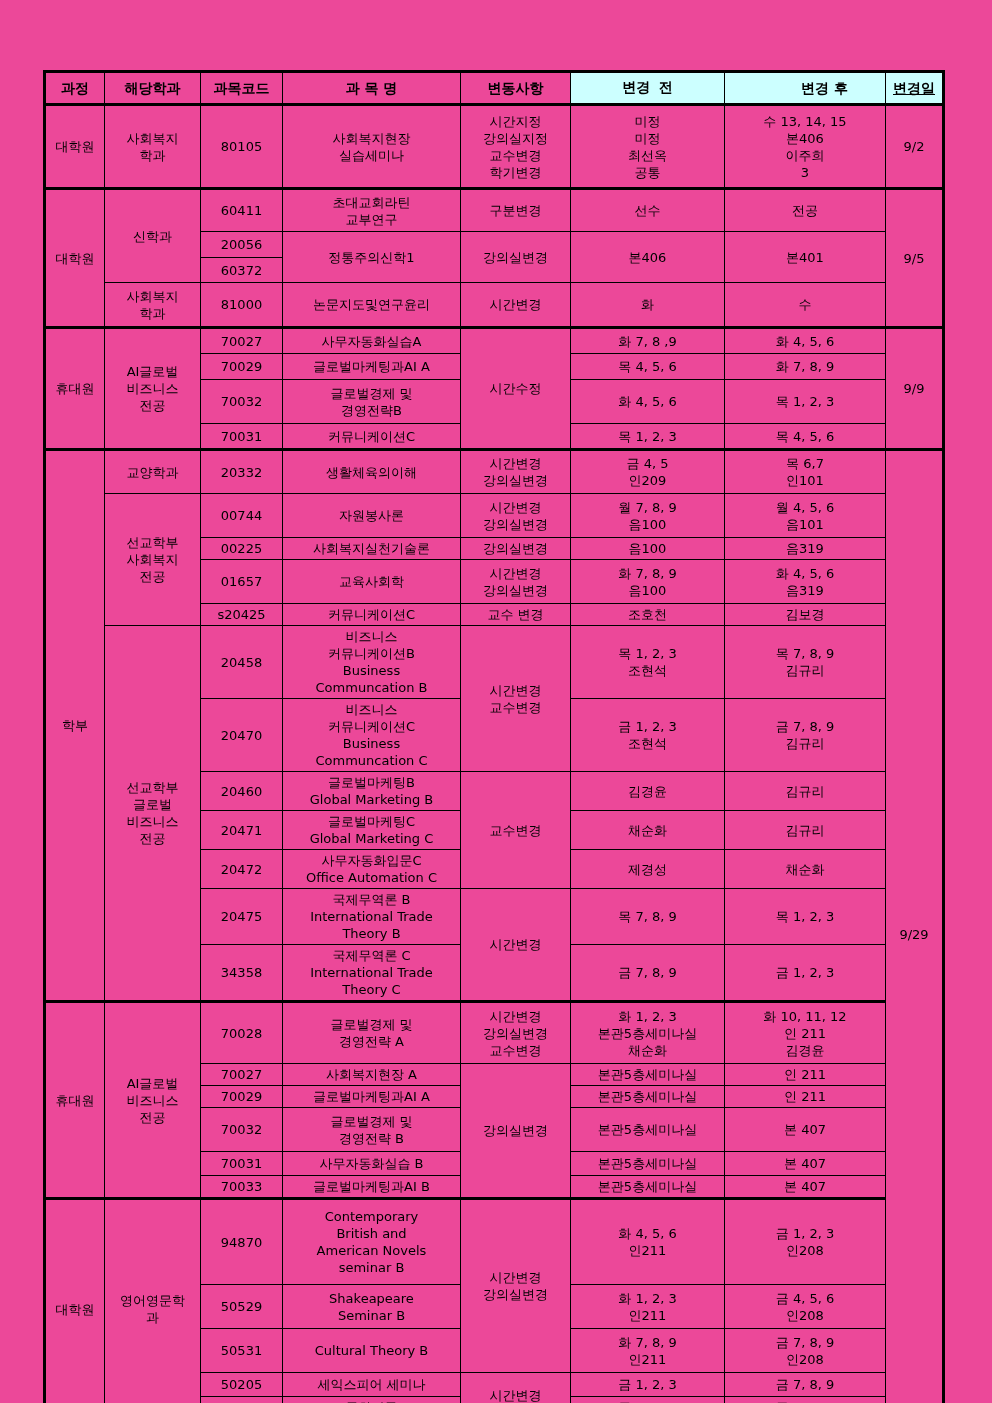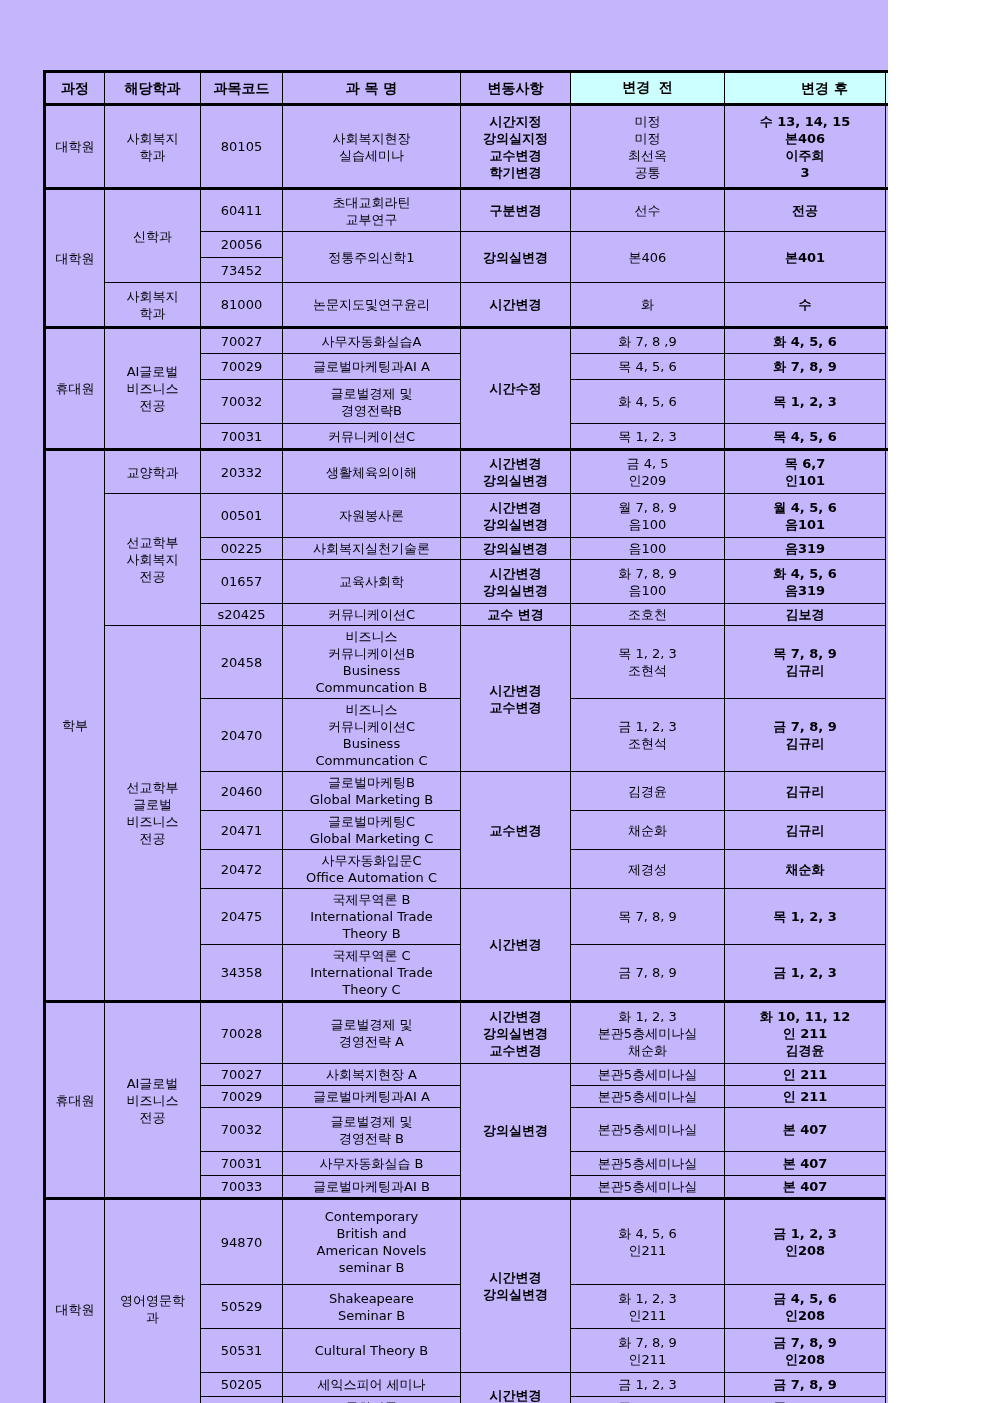--- a/index.html
+++ b/index.html
@@ -1,33 +1,33 @@
 <!DOCTYPE html>
 <html><head>
 <meta charset="utf-8">
 <style>
   html,body{margin:0;padding:0;background:#ffffff;}
   body{font-family:"DejaVu Sans","Liberation Sans",sans-serif;color:#000;}
-  .page{position:relative;width:888px;height:1403px;background:#c4b5fd;overflow:hidden;}
+  .page{position:relative;width:992px;height:1403px;background:#ec4899;overflow:hidden;}
   table.sched{
     position:absolute;left:43px;top:70px;width:899px;
     border-collapse:collapse;table-layout:fixed;
     border:3px solid #000;
   }
   .sched th,.sched td{
     border:1px solid #000;
     text-align:center;vertical-align:middle;
     padding:2px 3px;
     font-size:13px;line-height:17px;
     white-space:pre-line;
     overflow:hidden;
   }
   .sched th{font-weight:bold;font-size:14px;border-bottom:3px solid #000;height:26px;}
   .hl{background:#CCFFFF;}
-  .c-change,.c-after{font-weight:bold;}
+  .c-change,.c-after{font-weight:normal;}
   tr.grp > td{border-top:3px solid #000;}
 </style>
 </head>
 <body>
 
 <div class="page">
   <table class="sched">
     <colgroup>
       <col style="width:60px">
         <col style="width:96px">
@@ -86,21 +86,21 @@
         <td rowspan="4">9/5</td>
       </tr>
       <tr style="height:26px">
         <td>20056</td>
         <td rowspan="2">정통주의신학1</td>
         <td rowspan="2" class="c-change">강의실변경</td>
         <td rowspan="2">본406</td>
         <td rowspan="2" class="c-after">본401</td>
       </tr>
       <tr style="height:25px">
-        <td>73452</td>
+        <td>60372</td>
       </tr>
       <tr style="height:45px">
         <td>사회복지
 학과</td>
         <td>81000</td>
         <td>논문지도및연구윤리</td>
         <td class="c-change">시간변경</td>
         <td>화</td>
         <td class="c-after">수</td>
       </tr>
@@ -147,21 +147,21 @@
         <td>금 4, 5
 인209</td>
         <td class="c-after">목 6,7
 인101</td>
         <td rowspan="23">9/29</td>
       </tr>
       <tr style="height:44px">
         <td rowspan="4">선교학부
 사회복지
 전공</td>
-        <td>00501</td>
+        <td>00744</td>
         <td>자원봉사론</td>
         <td class="c-change">시간변경
 강의실변경</td>
         <td>월 7, 8, 9
 음100</td>
         <td class="c-after">월 4, 5, 6
 음101</td>
       </tr>
       <tr style="height:22px">
         <td>00225</td>

